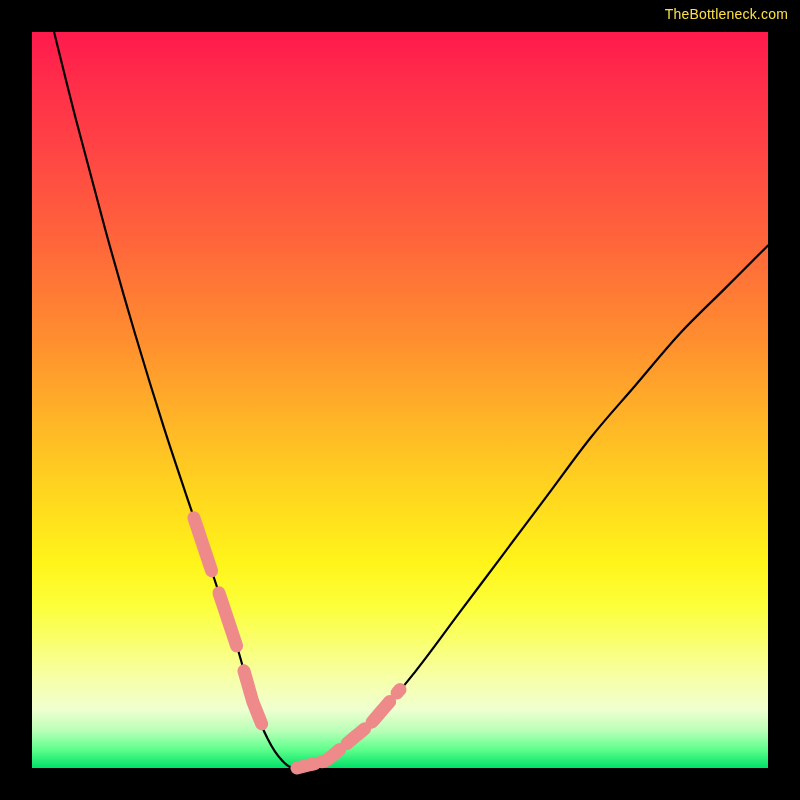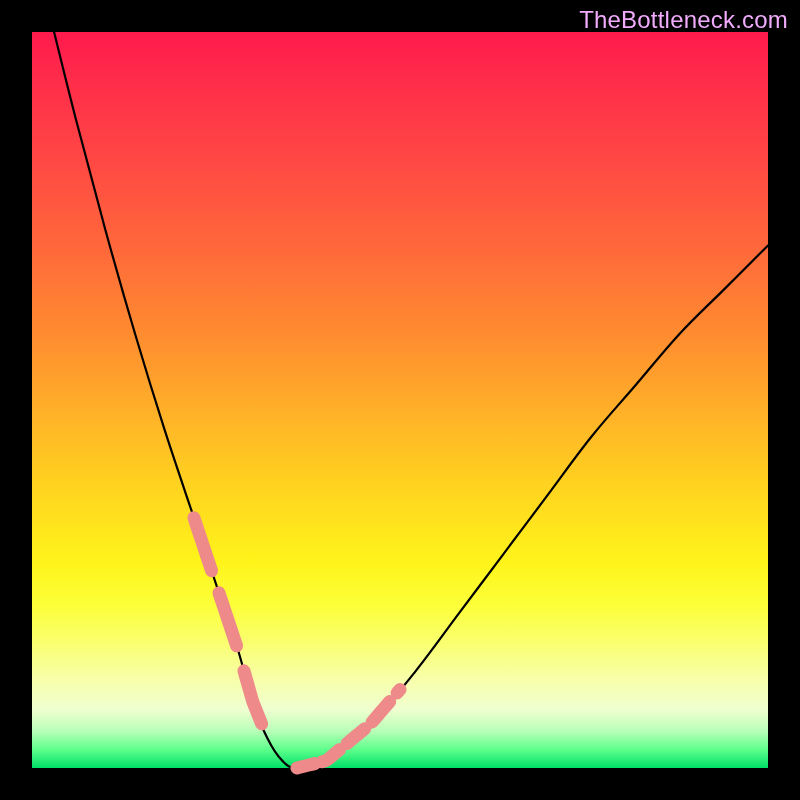--- a/index.html
+++ b/index.html
@@ -42,22 +42,22 @@
       #f0ffd0 92%,
       #b8ffb8 95%,
       #5eff8c 97.5%,
       #00e068 100%
     );
   }
   .watermark {
     position: absolute;
     top: 6px;
     right: 12px;
-    color: #f0abfc;
-    font-size: 24px;
+    color: #fde047;
+    font-size: 14px;
     font-weight: 500;
     letter-spacing: 0.2px;
     user-select: none;
   }
   svg.curve {
     position: absolute;
     left: 0;
     top: 0;
     width: 736px;
     height: 736px;

